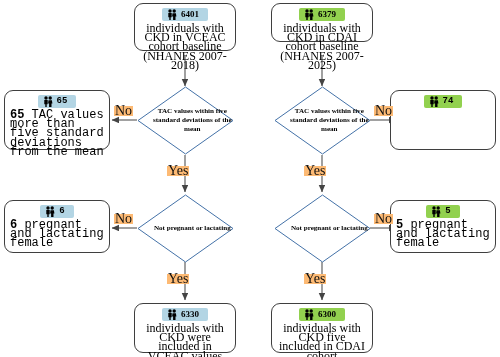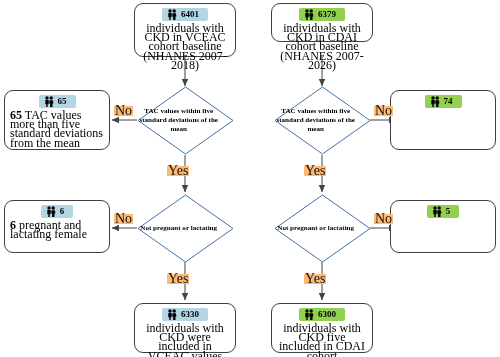--- a/index.html
+++ b/index.html
@@ -41,28 +41,28 @@
   .badge-green{background:#92d14f;}
   .badge .pic{display:inline-block;width:10px;height:11px;position:relative;top:0px;}
   .node .body{
     font-size:12px;
     line-height:9.2px;
     text-align:center;
     margin-top:3px;
     width:100%;
   }
   .node.excl .body{text-align:left;}
-  .node.excl{align-items:center;}
+  .node.excl{align-items:center;font-family:Liberation Mono, monospace;}
   .node.excl .body b{font-weight:bold;}
 
   .diamond{
     position:absolute;
     display:flex;
     align-items:center;
-    justify-content:flex-start;
+    justify-content:flex-end;
   }
   .diamond .dtext{
     position:relative;
     z-index:2;
     font-size:7.1px;
     line-height:9px;
     font-weight:bold;
     text-align:center;
     width:86%;
   }
@@ -101,21 +101,21 @@
     <line x1="322" y1="155" x2="322" y2="192" stroke="#6e6e6e" stroke-width="1.3" marker-end="url(#arr)"></line>
 
     <line x1="137" y1="228" x2="112" y2="228" stroke="#6e6e6e" stroke-width="1.3" marker-end="url(#arr)"></line>
 
     <line x1="370" y1="228" x2="396" y2="228" stroke="#6e6e6e" stroke-width="1.3" marker-end="url(#arr)"></line>
 
     <line x1="185" y1="262" x2="185" y2="300" stroke="#6e6e6e" stroke-width="1.3" marker-end="url(#arr)"></line>
     <line x1="322" y1="262" x2="322" y2="300" stroke="#6e6e6e" stroke-width="1.3" marker-end="url(#arr)"></line>
   </svg>
 
-  <div class="node" style="left:134px;top:3px;width:102px;height:54px;">
+  <div class="node" style="left:134px;top:3px;width:102px;height:48px;">
     <span class="badge badge-blue">
       <span class="pic">
         <svg viewBox="0 0 10 11" width="10" height="11">
             <circle cx="3" cy="2" r="1.7" fill="#000"></circle>
             <path d="M1.3 4h3.4v4.2h-1V11h-1.4V8.2h-1z" fill="#000"></path>
             <circle cx="7.2" cy="2" r="1.7" fill="#000"></circle>
             <path d="M5.5 4.2h3.4l.5 3.3h-.9V11H6.1V7.5h-1z" fill="#000"></path>
           </svg>
       </span>
       <span>6401</span>
@@ -128,21 +128,21 @@
       <span class="pic">
         <svg viewBox="0 0 10 11" width="10" height="11">
             <circle cx="3" cy="2" r="1.7" fill="#000"></circle>
             <path d="M1.3 4h3.4v4.2h-1V11h-1.4V8.2h-1z" fill="#000"></path>
             <circle cx="7.2" cy="2" r="1.7" fill="#000"></circle>
             <path d="M5.5 4.2h3.4l.5 3.3h-.9V11H6.1V7.5h-1z" fill="#000"></path>
           </svg>
       </span>
       <span>6379</span>
     </span>
-    <div class="body">individuals with CKD in CDAI cohort baseline (NHANES 2007-2026)</div>
+    <div class="body">individuals with CKD in CDAI cohort baseline (NHANES 2007-2025)</div>
   </div>
 
   <div class="diamond" style="left:137px;top:86px;width:97px;height:69px;">
     <svg width="97" height="69" viewBox="0 0 97 69">
       <polygon points="48.5,1 96,34.5 48.5,68 1,34.5" fill="#ffffff" stroke="#4472a8" stroke-width="1"></polygon>
     </svg>
     <div class="dtext">TAC values within five standard deviations of the mean</div>
   </div>
 
   <div class="diamond" style="left:274px;top:86px;width:97px;height:69px;">
@@ -219,20 +219,23 @@
       <span class="pic">
         <svg viewBox="0 0 10 11" width="10" height="11">
             <circle cx="3" cy="2" r="1.7" fill="#000"></circle>
             <path d="M1.3 4h3.4v4.2h-1V11h-1.4V8.2h-1z" fill="#000"></path>
             <circle cx="7.2" cy="2" r="1.7" fill="#000"></circle>
             <path d="M5.5 4.2h3.4l.5 3.3h-.9V11H6.1V7.5h-1z" fill="#000"></path>
           </svg>
       </span>
       <span>5</span>
     </span>
+    <div class="body">
+      <b>5</b><span> pregnant and lactating female</span>
+    </div>
   </div>
 
   <div class="node" style="left:134px;top:303px;width:102px;height:50px;">
     <span class="badge badge-blue">
       <span class="pic">
         <svg viewBox="0 0 10 11" width="10" height="11">
             <circle cx="3" cy="2" r="1.7" fill="#000"></circle>
             <path d="M1.3 4h3.4v4.2h-1V11h-1.4V8.2h-1z" fill="#000"></path>
             <circle cx="7.2" cy="2" r="1.7" fill="#000"></circle>
             <path d="M5.5 4.2h3.4l.5 3.3h-.9V11H6.1V7.5h-1z" fill="#000"></path>

